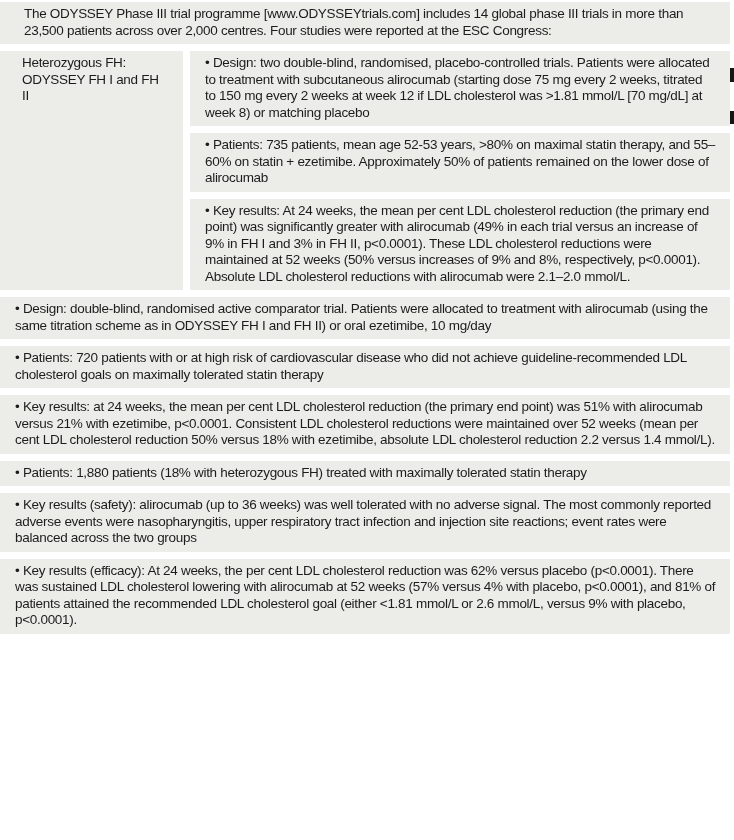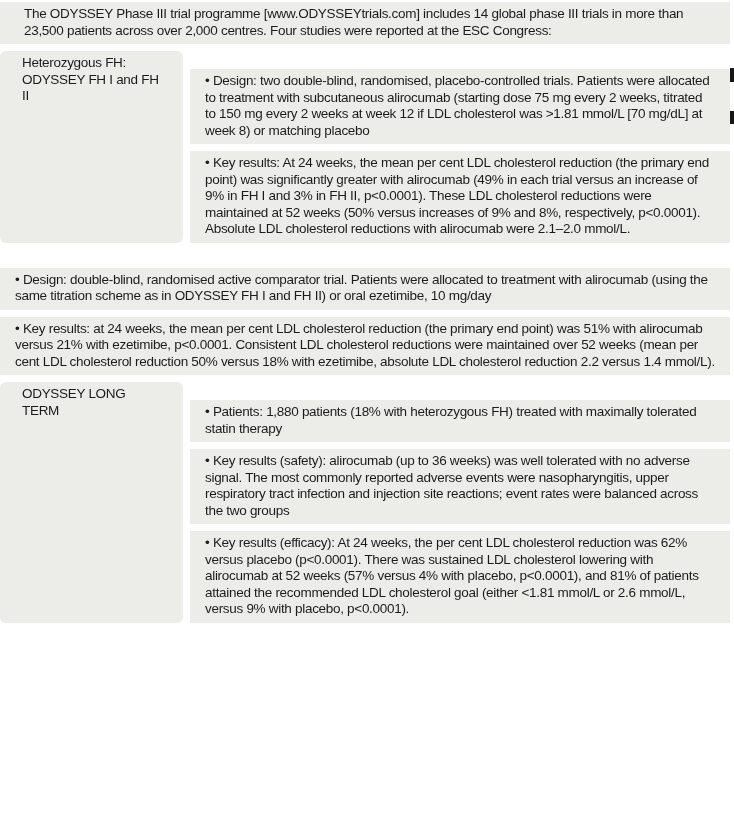--- a/index.html
+++ b/index.html
@@ -32,28 +32,26 @@
   .t-row {
     display: flex;
     gap: 7px;
     align-items: stretch;
   }
   .study-cell {
     flex: 0 0 183px;
     width: 183px;
     box-sizing: border-box;
     padding: 4px 18px 4px 22px;
-    border-radius: 6px;
   }
   .detail-col {
     flex: 1;
     display: flex;
     flex-direction: column;
     gap: 7px;
-    margin-top: 18px;
   }
   .detail-cell {
     padding: 4px 14px 5px 15px;
   }
   .scan-artifact {
     position: absolute;
     right: 0;
     width: 4px;
     background: #161616;
   }
@@ -64,33 +62,34 @@
 <body>
 
 <div class="sheet">
 
   <div class="cell header-cell">The ODYSSEY Phase III trial programme [www.ODYSSEYtrials.com] includes 14 global phase III trials in more than 23,500 patients across over 2,000 centres. Four studies were reported at the ESC Congress:</div>
 
   <div class="t-row">
     <div class="cell study-cell">Heterozygous FH: ODYSSEY FH I and FH II</div>
     <div class="detail-col">
       <div class="cell detail-cell">• Design: two double-blind, randomised, placebo-controlled trials. Patients were allocated to treatment with subcutaneous alirocumab (starting dose 75 mg every 2 weeks, titrated to 150 mg every 2 weeks at week 12 if LDL cholesterol was &gt;1.81 mmol/L [70 mg/dL] at week 8) or matching placebo</div>
+      <div class="cell detail-cell">• Patients: 735 patients, mean age 52-53 years, &gt;80% on maximal statin therapy, and 55–60% on statin + ezetimibe. Approximately 50% of patients remained on the lower dose of alirocumab</div>
       <div class="cell detail-cell">• Key results: At 24 weeks, the mean per cent LDL cholesterol reduction (the primary end point) was significantly greater with alirocumab (49% in each trial versus an increase of 9% in FH I and 3% in FH II, p&lt;0.0001). These LDL cholesterol reductions were maintained at 52 weeks (50% versus increases of 9% and 8%, respectively, p&lt;0.0001). Absolute LDL cholesterol reductions with alirocumab were 2.1–2.0 mmol/L.</div>
     </div>
   </div>
 
   <div class="t-row">
     <div class="detail-col">
       <div class="cell detail-cell">• Design: double-blind, randomised active comparator trial. Patients were allocated to treatment with alirocumab (using the same titration scheme as in ODYSSEY FH I and FH II) or oral ezetimibe, 10 mg/day</div>
+      <div class="cell detail-cell">• Patients: 720 patients with or at high risk of cardiovascular disease who did not achieve guideline-recommended LDL cholesterol goals on maximally tolerated statin therapy</div>
       <div class="cell detail-cell">• Key results: at 24 weeks, the mean per cent LDL cholesterol reduction (the primary end point) was 51% with alirocumab versus 21% with ezetimibe, p&lt;0.0001. Consistent LDL cholesterol reductions were maintained over 52 weeks (mean per cent LDL cholesterol reduction 50% versus 18% with ezetimibe, absolute LDL cholesterol reduction 2.2 versus 1.4 mmol/L).</div>
     </div>
   </div>
 
   <div class="t-row">
-    <div class="cell study-cell">ODYSSEY LONG TERM</div>
     <div class="detail-col">
       <div class="cell detail-cell">• Patients: 1,880 patients (18% with heterozygous FH) treated with maximally tolerated statin therapy</div>
       <div class="cell detail-cell">• Key results (safety): alirocumab (up to 36 weeks) was well tolerated with no adverse signal. The most commonly reported adverse events were nasopharyngitis, upper respiratory tract infection and injection site reactions; event rates were balanced across the two groups</div>
       <div class="cell detail-cell">• Key results (efficacy): At 24 weeks, the per cent LDL cholesterol reduction was 62% versus placebo (p&lt;0.0001). There was sustained LDL cholesterol lowering with alirocumab at 52 weeks (57% versus 4% with placebo, p&lt;0.0001), and 81% of patients attained the recommended LDL cholesterol goal (either &lt;1.81 mmol/L or 2.6 mmol/L, versus 9% with placebo, p&lt;0.0001).</div>
     </div>
   </div>
 
   <div class="scan-artifact artifact-1"></div>
   <div class="scan-artifact artifact-2"></div>
 

